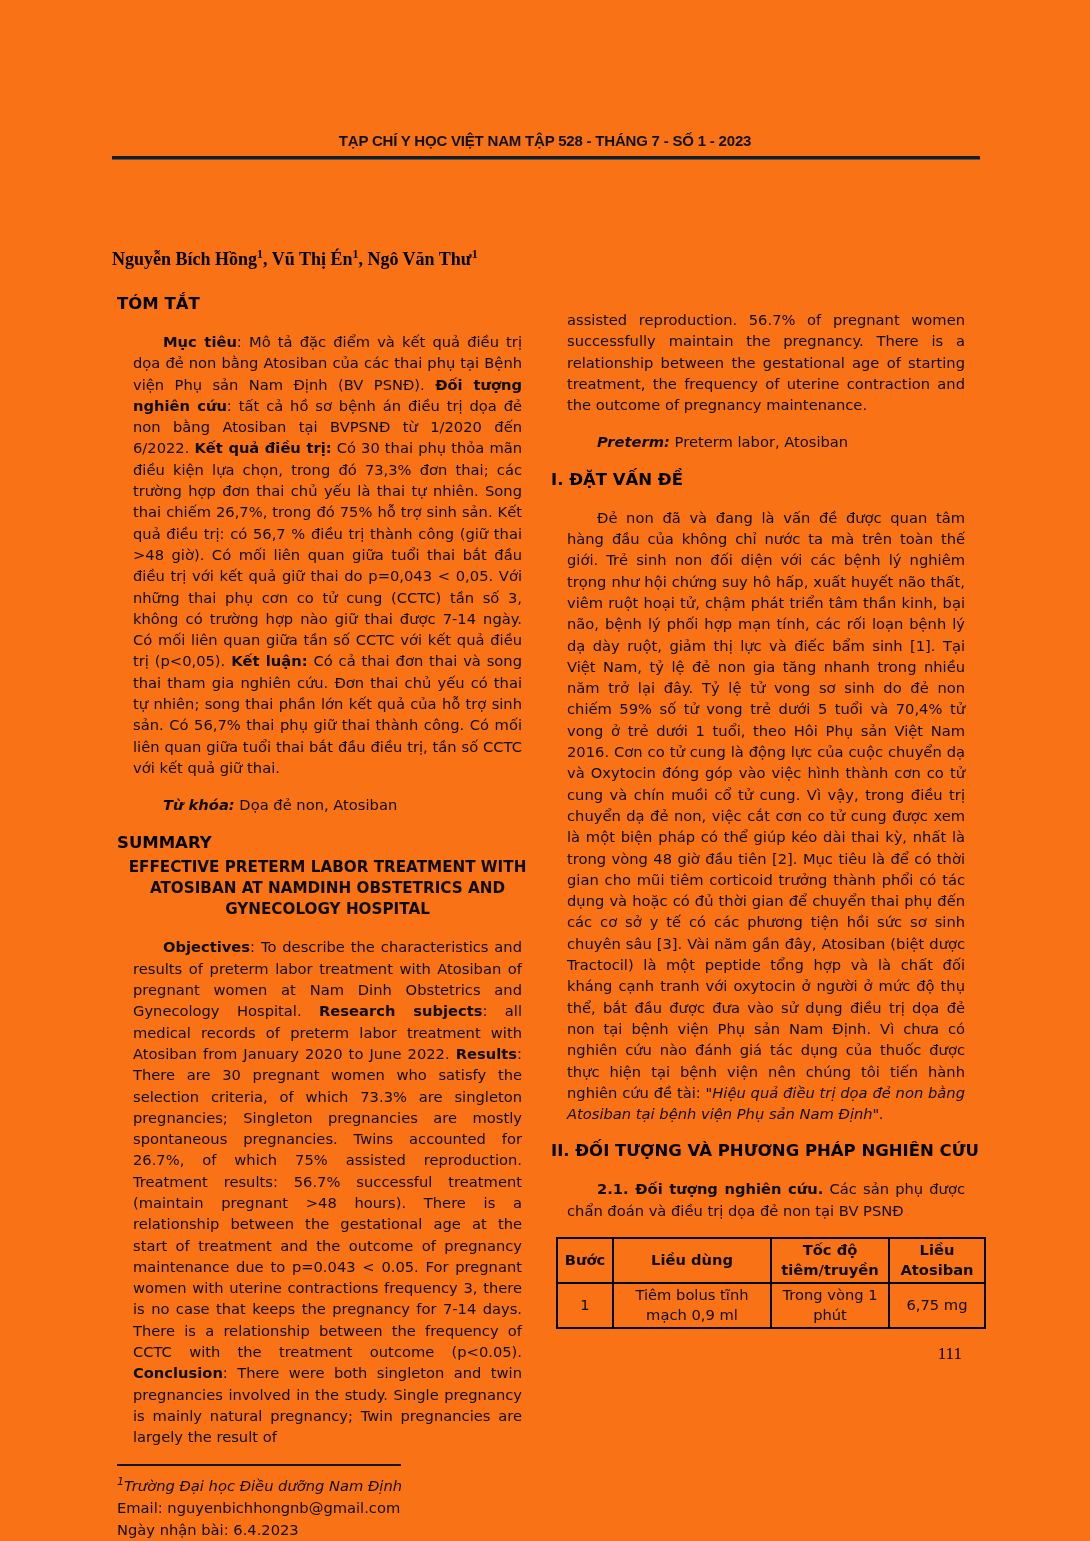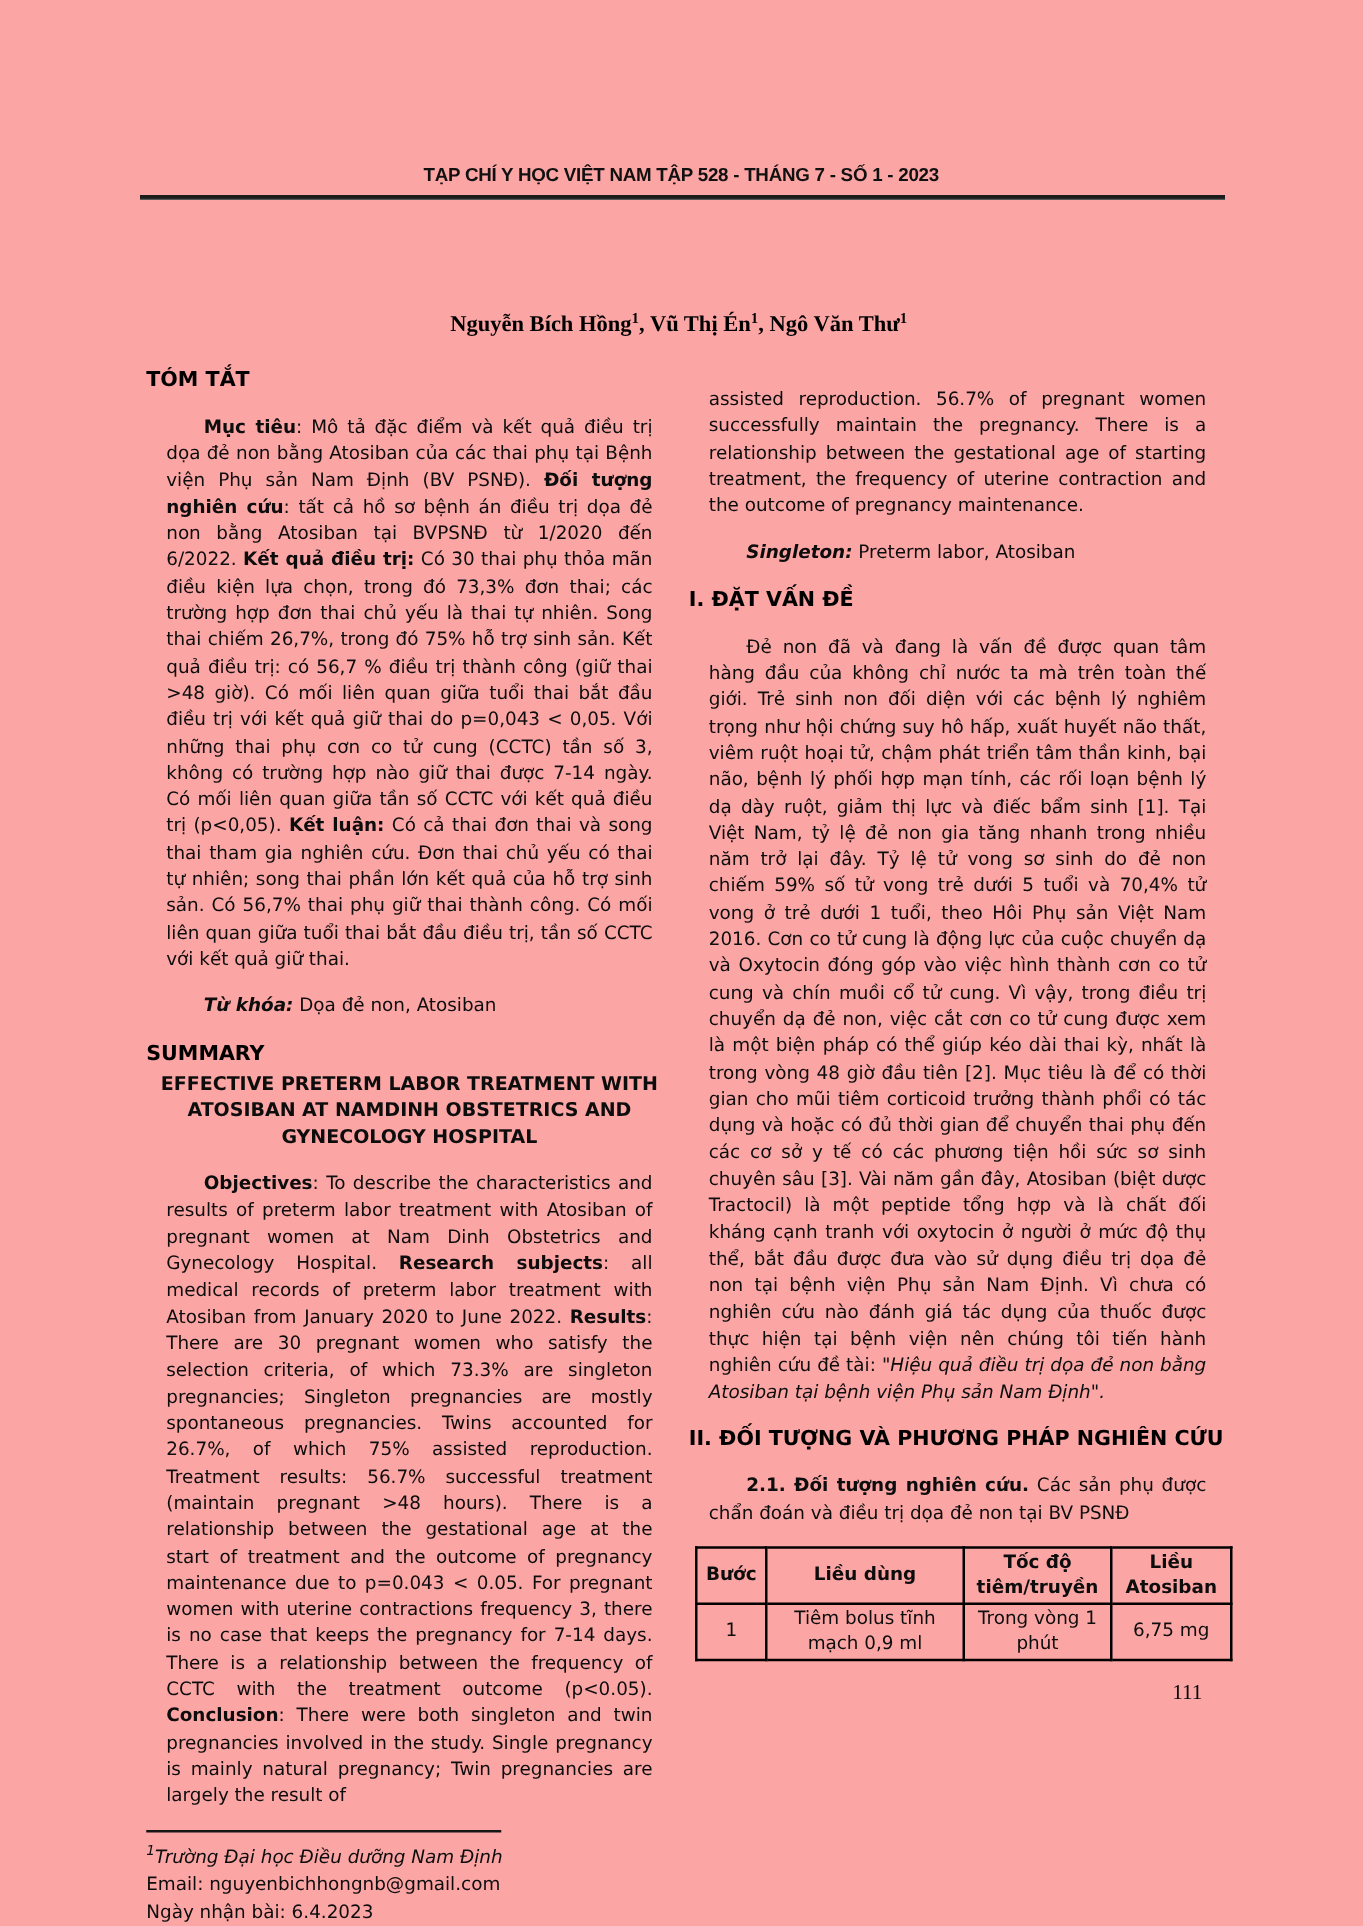--- a/index.html
+++ b/index.html
@@ -1,20 +1,20 @@
 <!DOCTYPE html>
 <html><head>
 <meta charset="utf-8">
 <style>
   html,body{margin:0;padding:0;background:#ffffff;}
   .page{
     position:relative;
     width:1090px;
     height:1541px;
-    background:#fca5a5;
+    background:#f97316;
     color:#0d0d0d;
     font-family:"DejaVu Sans",sans-serif;
     overflow:hidden;
   }
   .running-head{
     position:absolute;
     top:132px;left:112px;width:866px;
     text-align:center;
     font-family:"Liberation Sans",sans-serif;
     font-weight:bold;
@@ -35,21 +35,21 @@
     text-align:center;
     font-family:"Liberation Serif",serif;
     font-weight:bold;
     font-size:25px;
     line-height:33px;
     color:#000;
   }
   .authors{
     position:absolute;
     top:249px;left:112px;width:862px;
-    text-align:center;
+    text-align:left;
     font-family:"Liberation Serif",serif;
     font-weight:bold;
     font-size:18px;
     color:#000;
   }
   .authors sup{font-size:12px;}
   .col{
     position:absolute;
     top:293px;
     font-size:14.7px;
@@ -148,21 +148,21 @@
       <div class="fn-line">Ngày phản biện khoa học: 18.5.2023</div>
       <div class="fn-line">Ngày duyệt bài: 12.6.2023</div>
     </div>
 
   </div>
 
   <div class="col col-right">
 
     <p>assisted reproduction. 56.7% of pregnant women successfully maintain the pregnancy. There is a relationship between the gestational age of starting treatment, the frequency of uterine contraction and the outcome of pregnancy maintenance.</p>
 
-    <p class="ind kwline"><b><i>Singleton:</i></b><span> Preterm labor, Atosiban</span></p>
+    <p class="ind kwline"><b><i>Preterm:</i></b><span> Preterm labor, Atosiban</span></p>
 
     <h2 class="h2-gap">I. ĐẶT VẤN ĐỀ</h2>
 
     <p class="ind"><span>Đẻ non đã và đang là vấn đề được quan tâm hàng đầu của không chỉ nước ta mà trên toàn thế giới. Trẻ sinh non đối diện với các bệnh lý nghiêm trọng như hội chứng suy hô hấp, xuất huyết não thất, viêm ruột hoại tử, chậm phát triển tâm thần kinh, bại não, bệnh lý phối hợp mạn tính, các rối loạn bệnh lý dạ dày ruột, giảm thị lực và điếc bẩm sinh [1]. Tại Việt Nam, tỷ lệ đẻ non gia tăng nhanh trong nhiều năm trở lại đây. Tỷ lệ tử vong sơ sinh do đẻ non chiếm 59% số tử vong trẻ dưới 5 tuổi và 70,4% tử vong ở trẻ dưới 1 tuổi, theo Hôi Phụ sản Việt Nam 2016. Cơn co tử cung là động lực của cuộc chuyển dạ và Oxytocin đóng góp vào việc hình thành cơn co tử cung và chín muồi cổ tử cung. Vì vậy, trong điều trị chuyển dạ đẻ non, việc cắt cơn co tử cung được xem là một biện pháp có thể giúp kéo dài thai kỳ, nhất là trong vòng 48 giờ đầu tiên [2]. Mục tiêu là để có thời gian cho mũi tiêm corticoid trưởng thành phổi có tác dụng và hoặc có đủ thời gian để chuyển thai phụ đến các cơ sở y tế có các phương tiện hồi sức sơ sinh chuyên sâu [3]. Vài năm gần đây, Atosiban (biệt dược Tractocil) là một peptide tổng hợp và là chất đối kháng cạnh tranh với oxytocin ở người ở mức độ thụ thể, bắt đầu được đưa vào sử dụng điều trị dọa đẻ non tại bệnh viện Phụ sản Nam Định. Vì chưa có nghiên cứu nào đánh giá tác dụng của thuốc được thực hiện tại bệnh viện nên chúng tôi tiến hành nghiên cứu đề tài: </span><i>"Hiệu quả điều trị dọa đẻ non bằng Atosiban tại bệnh viện Phụ sản Nam Định".</i></p>
 
     <h2 class="h2-gap">II. ĐỐI TƯỢNG VÀ PHƯƠNG PHÁP NGHIÊN CỨU</h2>
 
     <p class="ind"><b>2.1. Đối tượng nghiên cứu.</b><span> Các sản phụ được chẩn đoán và điều trị dọa đẻ non tại BV PSNĐ</span></p>
 
 

